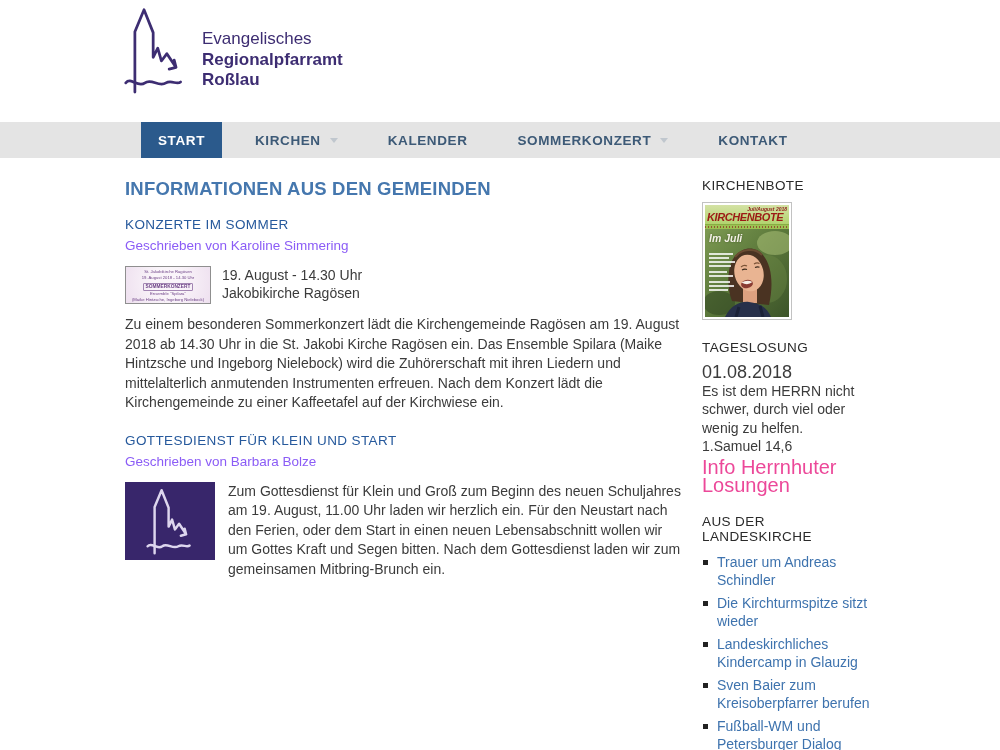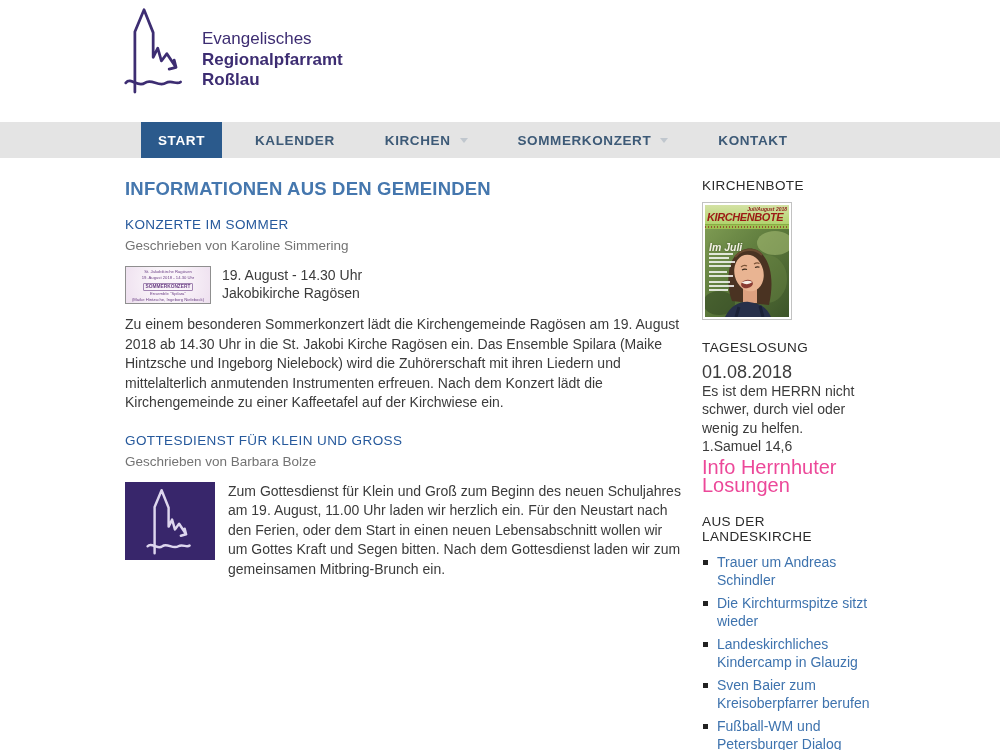--- a/index.html
+++ b/index.html
@@ -38,21 +38,21 @@
   }
 
   
   .content { display: flex; margin-left: 125px; width: 752px; padding-top: 20px; justify-content: center; }
   .main-col { width: 557px; }
   .sidebar { width: 175px; margin-left: 20px; }
 
   .page-title { font-size: 18.5px; font-weight: 700; letter-spacing: 0.2px; color: #4577ae; }
 
   .article-heading { margin-top: 17px; font-size: 13.5px; font-weight: 400; letter-spacing: 0.4px; color: #26599c; cursor: pointer; }
-  .byline { margin-top: 6px; font-size: 13.5px; color: #737373; }
+  .byline { margin-top: 6px; font-size: 13.5px; color: #8b5cf6; }
 
   .event-row { margin-top: 13px; display: flex; }
   .event-text { margin-left: 11px; font-size: 14px; font-weight: 400; color: #3b3b3b; line-height: 17.5px; padding-top: 1px; }
   .article-body { margin-top: 11px; font-size: 14px; line-height: 19.5px; color: #3b3b3b; }
 
   
   .flyer {
     width: 86px; height: 38px; flex: none;
     border: 1px solid #8f8f8f;
     background: radial-gradient(circle at 50% 40%, #faf5fa 30%, #eee0ef 100%);
@@ -94,21 +94,21 @@
   .cover-issue { font-size: 5px; line-height: 6px; font-weight: 700; font-style: italic; color: #8e1a1a; text-align: right; }
   .cover-title { font-size: 11px; line-height: 11px; font-weight: 700; font-style: italic; letter-spacing: -0.4px; color: #9c1a15; white-space: nowrap; }
   .cover-strip {
     height: 5px; background: #9cc152; border-top: 1px solid #87ad43;
     background-image: repeating-linear-gradient(90deg, rgba(140,30,30,0.65) 0 1px, transparent 1px 3px);
     background-size: 100% 2px; background-position: 0 1px; background-repeat: no-repeat;
   }
   .cover-photo { position: relative; height: 88px; overflow: hidden; }
   .cover-photo svg { display: block; }
   .cover-caption {
-    position: absolute; top: 12px; left: 4px;
+    position: absolute; top: 3px; left: 4px;
     color: #f4f1e6; font-style: italic; font-size: 10.5px; font-weight: 700;
     text-shadow: 0 0 2px rgba(40,60,20,0.6);
   }
   .cover-textlines { position: absolute; left: 4px; top: 24px; }
   .cover-textlines i {
     display: block; height: 2px; margin-bottom: 2px;
     background: rgba(255,255,255,0.8);
   }
 
   .t-date { margin-top: 8px; font-size: 18px; line-height: 18.5px; }
@@ -142,25 +142,25 @@
     </div>
   </div>
 </div>
 
 <div class="nav">
   <div class="nav-inner">
     <div class="nav-item active">
       <span>START</span>
     </div>
     <div class="nav-item">
-      <span>KALENDER</span>
-    </div>
-    <div class="nav-item">
       <span>KIRCHEN</span>
       <span class="chev"></span>
+    </div>
+    <div class="nav-item">
+      <span>KALENDER</span>
     </div>
     <div class="nav-item">
       <span>SOMMERKONZERT</span>
       <span class="chev"></span>
     </div>
     <div class="nav-item">
       <span>KONTAKT</span>
     </div>
   </div>
 </div>
@@ -187,21 +187,21 @@
         <div class="event-text">
           <div>19. August - 14.30 Uhr</div>
           <div>Jakobikirche Ragösen</div>
         </div>
       </div>
 
       <p class="article-body">Zu einem besonderen Sommerkonzert lädt die Kirchengemeinde Ragösen am 19. August 2018 ab 14.30 Uhr in die St. Jakobi Kirche Ragösen ein. Das Ensemble Spilara (Maike Hintzsche und Ingeborg Nielebock) wird die Zuhörerschaft mit ihren Liedern und mittelalterlich anmutenden Instrumenten erfreuen. Nach dem Konzert lädt die Kirchengemeinde zu einer Kaffeetafel auf der Kirchwiese ein.</p>
     </div>
 
     <div style="margin-top:20px;">
-      <div class="article-heading">GOTTESDIENST FÜR KLEIN UND GROSS</div>
+      <div class="article-heading">GOTTESDIENST FÜR KLEIN UND START</div>
       <div class="byline">Geschrieben von Barbara Bolze</div>
 
       <div class="article2-flow clearfix">
         <div class="thumb2">
           <svg width="58" height="70" viewBox="0 0 70 100" fill="none">
             <path d="M13,96 L13,30 L23,6 L33,31 L33,58 L38,48 L42,62 L48,54 L58,69 L50.5,71 M58,69 L56,61" stroke="#ddd6ee" stroke-width="3.5" stroke-linecap="round" stroke-linejoin="round"></path>
             <path d="M3,86 C9,79 16,92 24,86 C31,80.5 39,91 47,86 C53,82.5 59,88.5 63,85" stroke="#ddd6ee" stroke-width="3.5" stroke-linecap="round" fill="none"></path>
           </svg>
         </div>
         <p class="para2">Zum Gottesdienst für Klein und Groß zum Beginn des neuen Schuljahres am 19. August, 11.00 Uhr laden wir herzlich ein. Für den Neustart nach den Ferien, oder dem Start in einen neuen Lebensabschnitt wollen wir um Gottes Kraft und Segen bitten. Nach dem Gottesdienst laden wir zum gemeinsamen Mitbring-Brunch ein.</p>

